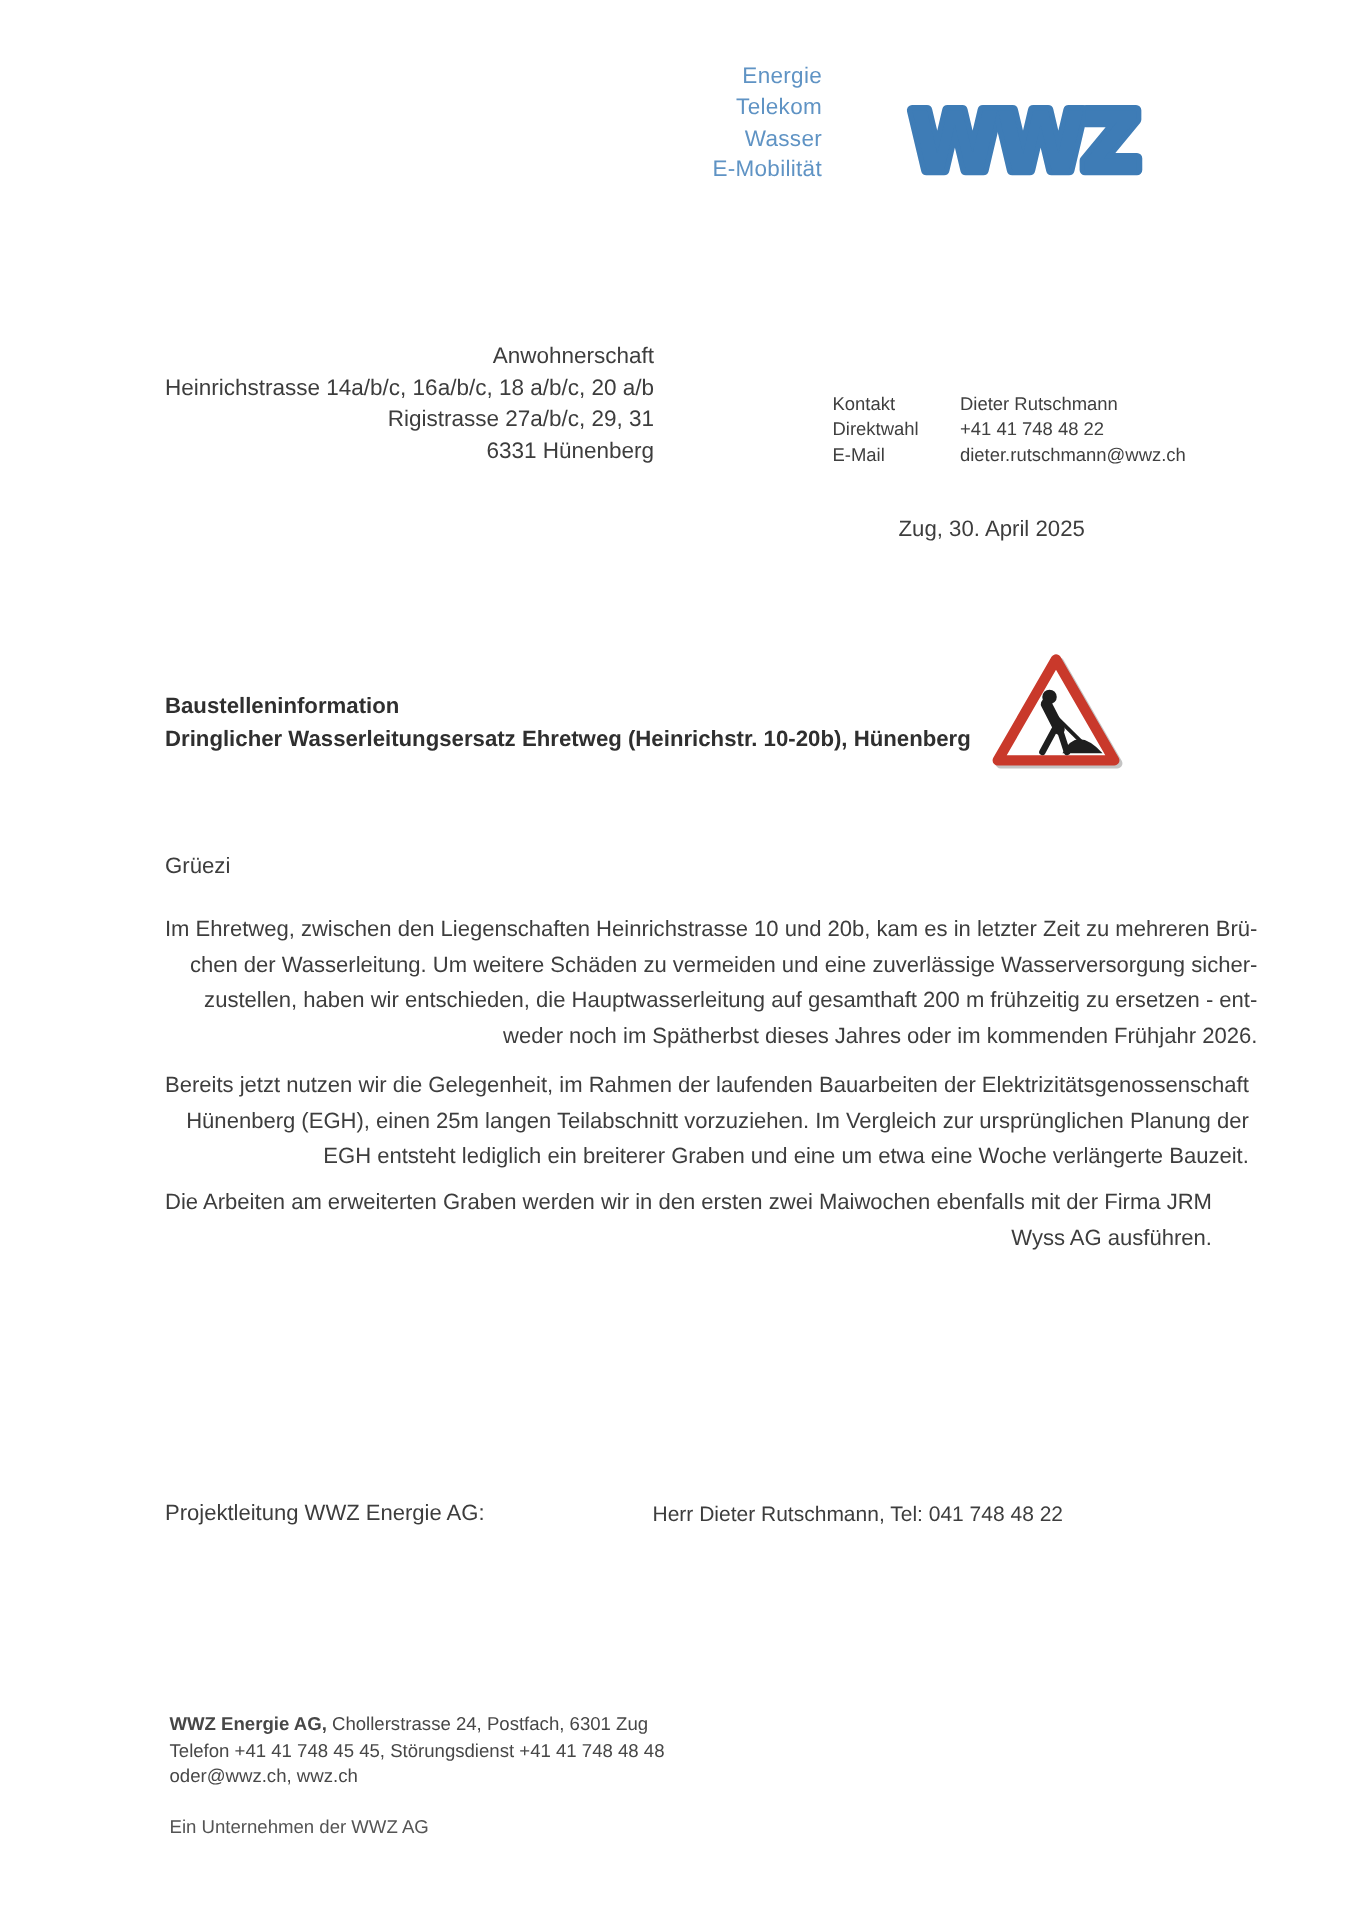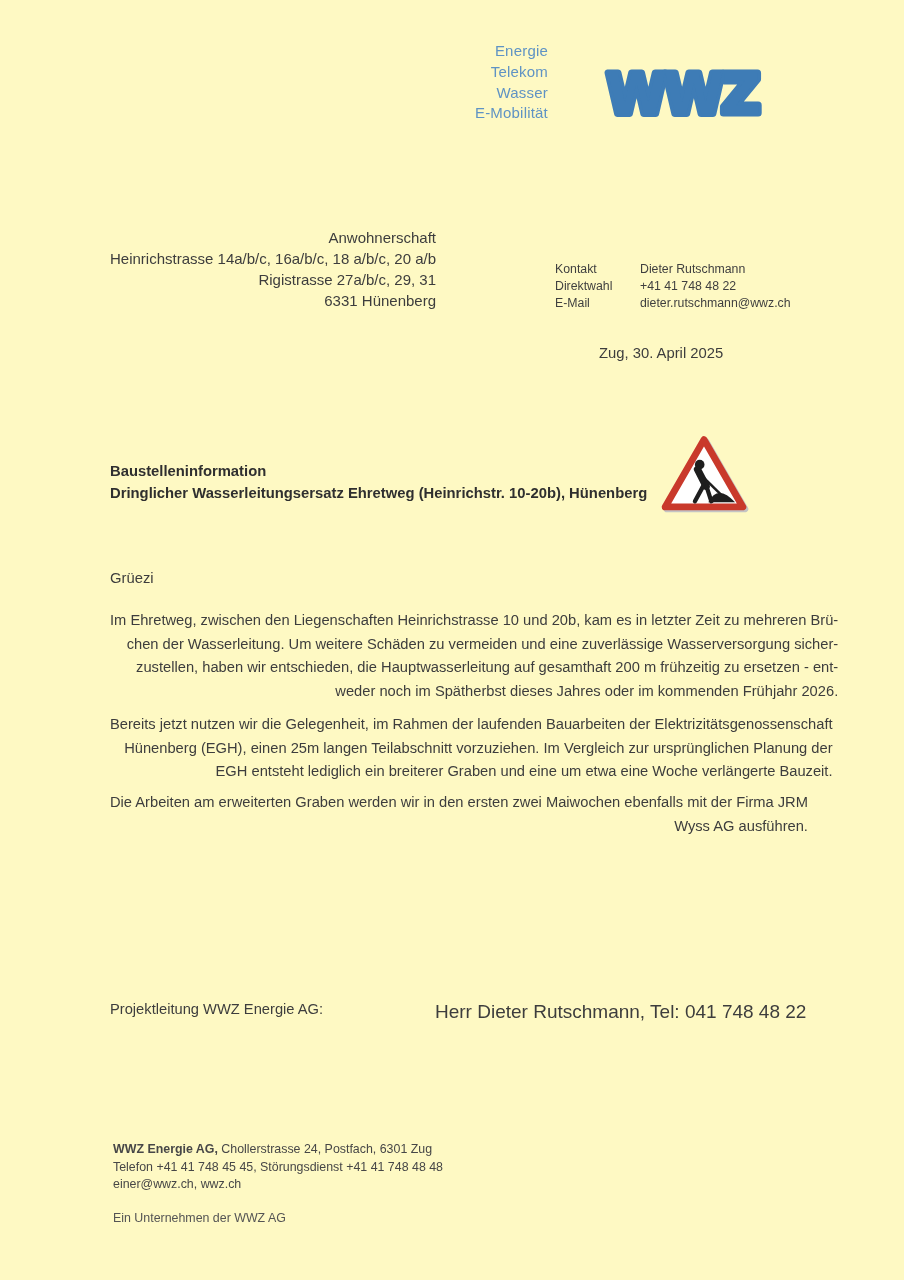--- a/index.html
+++ b/index.html
@@ -1,21 +1,21 @@
 <!DOCTYPE html>
 <html><head>
 <meta charset="utf-8">
 <style>
   * { margin: 0; padding: 0; box-sizing: border-box; }
   html, body { background: #e8e8e8; }
   .page {
     position: relative;
     width: 904px;
     height: 1280px;
-    background: #fef9c3;
+    background: #ffffff;
     font-family: "Liberation Sans", sans-serif;
     color: #3d3d3d;
     overflow: hidden;
   }
   .pre { white-space: pre; text-align: right; }
 
   
   .services {
     position: absolute;
     top: 41px; left: 348px; width: 200px;
@@ -103,21 +103,21 @@
   }
   .pl-left {
     position: absolute;
     left: 110px; top: 1001px;
     font-size: 14.7px;
     color: #3d3d3d;
   }
   .pl-right {
     position: absolute;
     left: 435px; top: 1001px;
-    font-size: 19px;
+    font-size: 14px;
     color: #3d3d3d;
   }
 
   
   .footer {
     position: absolute;
     left: 113px; top: 1141px;
     font-size: 12.4px;
     line-height: 17.6px;
     color: #474747;
@@ -201,18 +201,18 @@
 
 
   <div class="pl-left">Projektleitung WWZ Energie AG:</div>
   <div class="pl-right">Herr Dieter Rutschmann, Tel: 041 748 48 22</div>
 
   <div class="footer">
     <div>
       <span class="bold">WWZ Energie AG,</span><span> Chollerstrasse 24, Postfach, 6301 Zug</span>
     </div>
     <div>Telefon +41 41 748 45 45, Störungsdienst +41 41 748 48 48</div>
-    <div>einer@wwz.ch, wwz.ch</div>
+    <div>oder@wwz.ch, wwz.ch</div>
   </div>
 
   <div class="footer-note">Ein Unternehmen der WWZ AG</div>
 
 </div>
 
 </body></html>

